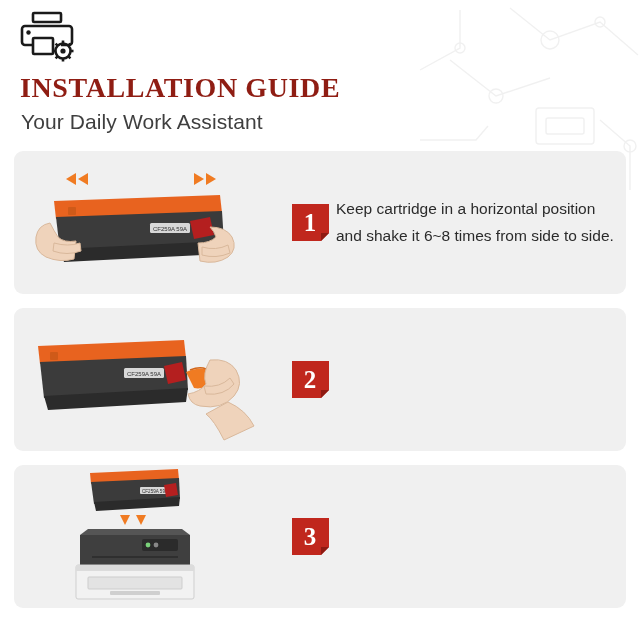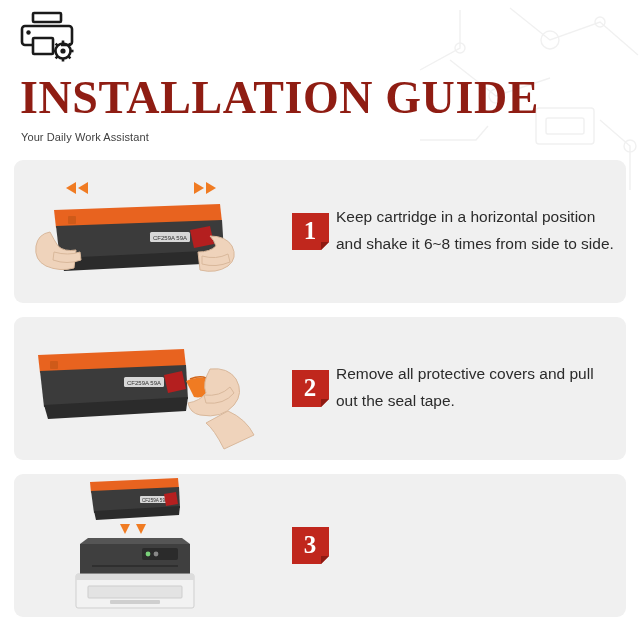--- a/index.html
+++ b/index.html
@@ -35,29 +35,29 @@
   
   .header {
     position: relative;
     padding-left: 4px;
   }
   .printer-icon {
     margin: 2px 0 2px 2px;
   }
   .title {
     font-family: "Liberation Serif", serif;
-    font-size: 46px;
+    font-size: 28px;
     letter-spacing: 0.6px;
     color: #8f1d13;
     font-weight: 700;
     margin: 2px 0 0 2px;
     line-height: 1.12;
   }
   .subtitle {
-    font-size: 11px;
+    font-size: 21px;
     color: #3f3f3f;
     margin: 7px 0 0 3px;
     letter-spacing: 0.1px;
   }
 
   
   .steps {
     margin-top: 17px;
   }
   .card {
@@ -241,21 +241,20 @@
       <div class="card-badge">
         <div class="badge">
           <svg width="45" height="45" viewBox="0 0 45 45" xmlns="http://www.w3.org/2000/svg">
             <path d="M4 4 L41 4 L41 33 L33 41 L4 41 Z" fill="#c0271d"></path>
             <path d="M41 33 L33 41 L33 33 Z" fill="#8e1a12"></path>
           </svg>
           <span class="num">2</span>
         </div>
       </div>
 
-      <div class="card-text">Remove all protective covers and pull out the seal tape.</div>
     </div>
 
     <div class="card">
       <div class="card-visual">
         <svg width="270" height="143" viewBox="0 0 270 143" xmlns="http://www.w3.org/2000/svg">
 
           <g>
             <path d="M76 8 L164 4 L165 15 L77 19 Z" fill="#e8631f"></path>
             <path d="M77 17 L165 13 L166 34 L80 39 Z" fill="#3b3b3b"></path>
             <path d="M80 37 L166 32 L165 41 L82 46 Z" fill="#2b2b2b"></path>

